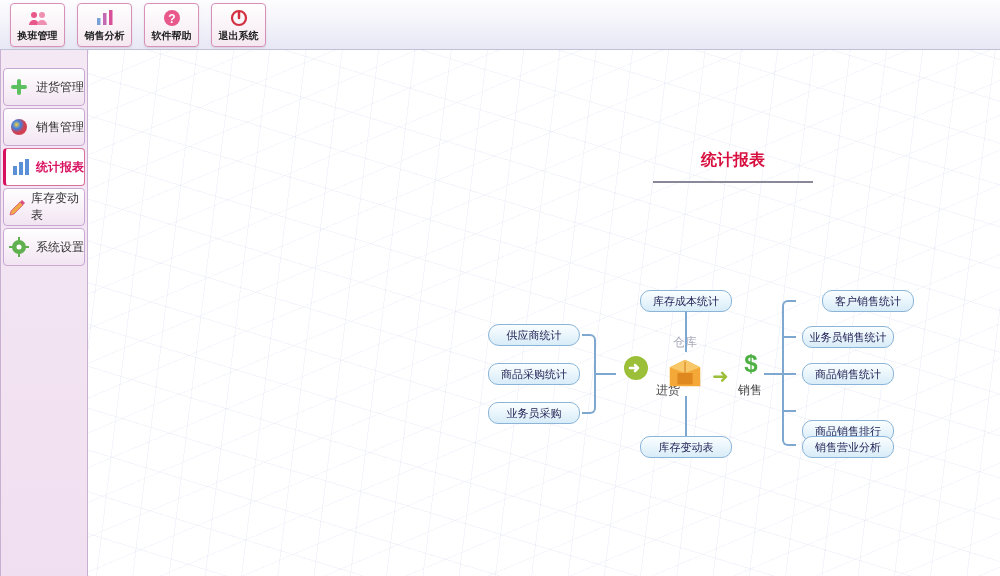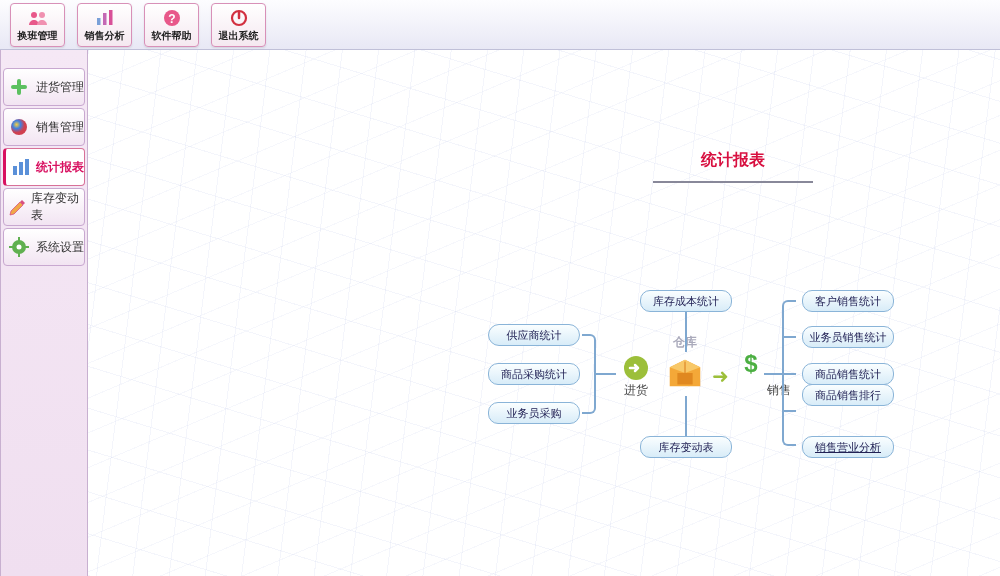--- a/index.html
+++ b/index.html
@@ -241,50 +241,50 @@
     <div class="pill" style="left:400px; top:352px;">业务员采购</div>
     <div class="rbracket" style="left:494px; top:284px; width:14px; height:80px;"></div>
     <div class="hline" style="left:508px; top:323px; width:20px;"></div>
 
     <div class="arrow" style="left:534px; top:304px;">
       <svg width="28" height="28" viewBox="0 0 28 28">
           <circle cx="14" cy="14" r="12" fill="#9cbf3a"></circle>
           <path d="M8 14h8m0 0l-3-3m3 3l-3 3" stroke="#fff" stroke-width="2.5" fill="none" stroke-linecap="round"></path>
         </svg>
     </div>
-    <div class="node-label" style="left:536px; top:332px;text-align:center;">进货</div>
+    <div class="node-label" style="left:568px; top:332px;text-align:center;">进货</div>
 
     <div class="center-box" style="left:576px; top:302px;">
       <svg width="44" height="44" viewBox="0 0 44 44">
           <path d="M6 16l16-8 16 8v20H6z" fill="#f4a838"></path>
           <path d="M6 16l16-8 16 8-16 6z" fill="#f8c868"></path>
           <rect x="14" y="22" width="16" height="12" fill="#e08820"></rect>
           <line x1="22" y1="10" x2="22" y2="22" stroke="#d87818" stroke-width="1"></line>
         </svg>
     </div>
-    <div class="node-label" style="left:585px; top:284px; color:#aab;font-weight:bold;">仓库</div>
+    <div class="node-label" style="left:585px; top:284px; color:#aab;">仓库</div>
 
     <div class="vline" style="left:597px; top:262px; height:40px;"></div>
     <div class="vline" style="left:597px; top:346px; height:40px;"></div>
     <div class="pill" style="left:552px; top:240px;">库存成本统计</div>
     <div class="pill" style="left:552px; top:386px;">库存变动表</div>
 
     <div class="arrow" style="left:624px; top:314px; color:#9cbf3a; font-size:20px;">➜</div>
     <div class="dollar-icon" style="left:650px; top:302px;">
       <svg width="26" height="26" viewBox="0 0 26 26">
           <text x="13" y="20" font-size="24" fill="#4caf42" text-anchor="middle" font-weight="bold" font-family="Arial">$</text>
         </svg>
     </div>
-    <div class="node-label" style="left:650px; top:332px;margin-left:29px;">销售</div>
+    <div class="node-label" style="left:650px; top:332px;">销售</div>
 
     <div class="hline" style="left:676px; top:323px; width:18px;"></div>
     <div class="bracket" style="left:694px; top:250px; width:14px; height:146px;"></div>
     <div class="hline" style="left:694px; top:286px; width:14px;"></div>
     <div class="hline" style="left:694px; top:323px; width:14px;"></div>
     <div class="hline" style="left:694px; top:360px; width:14px;"></div>
 
-    <div class="pill" style="left:714px; top:240px;">客户销售统计</div>
+    <div class="pill" style="left:734px; top:240px;">客户销售统计</div>
     <div class="pill" style="left:714px; top:276px;">业务员销售统计</div>
     <div class="pill" style="left:714px; top:313px;">商品销售统计</div>
-    <div class="pill" style="left:714px; top:334px;font-family:Liberation Serif, serif;">商品销售排行</div>
-    <div class="pill" style="left:714px; top:386px;text-decoration:underline;">销售营业分析</div>
+    <div class="pill" style="left:714px; top:370px;font-family:Liberation Serif, serif;">商品销售排行</div>
+    <div class="pill" style="left:714px; top:386px;">销售营业分析</div>
   </div>
 </div>
 
 </body></html>

